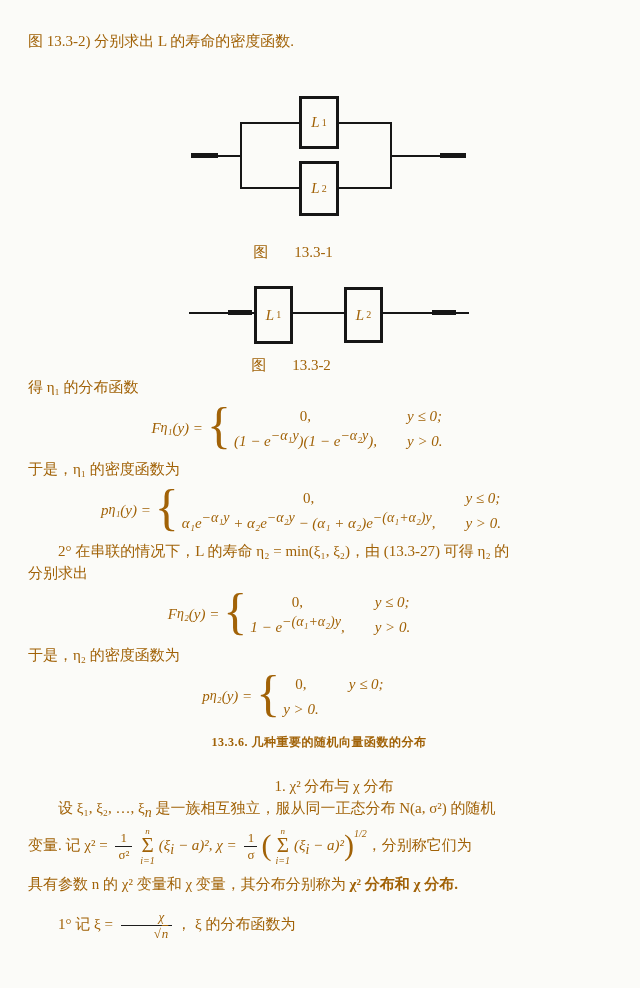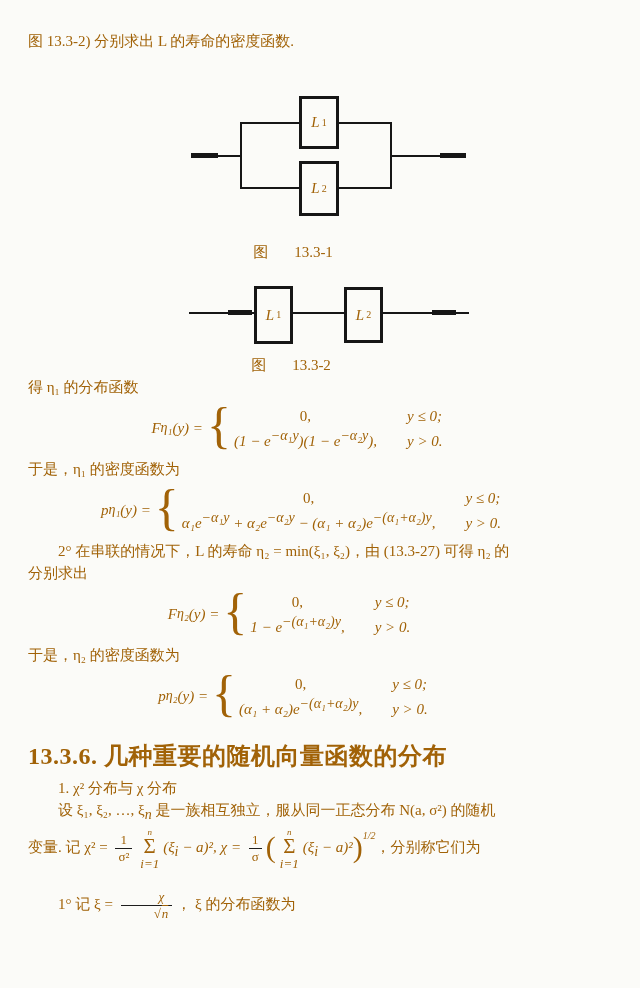--- a/index.html
+++ b/index.html
@@ -30,30 +30,30 @@
   .figcap{display:flex; justify-content:center; gap:26px; line-height:22px;}
   .figcap.c1{margin-top:8px; transform:translateX(-26px);}
   .figcap.c2{margin-top:6px; transform:translateX(-28px);}
   
   .caseswrap{display:flex; justify-content:center; align-items:center; margin:2px 0; min-height:56px;}
   .brace{font-size:50px; font-weight:300; line-height:0.95; margin:0 3px 4px 4px; transform:scaleY(1.02);}
   .cases{display:grid; grid-template-columns:auto auto; column-gap:30px; row-gap:1px; align-items:center;}
   .cval{text-align:center; line-height:24px;}
   .ccond{line-height:24px;}
   
-  .heading{font-weight:bold; font-size:24px; line-height:25px; margin-top:20px; letter-spacing:0.5px; white-space:nowrap;}
-  .sub1{margin-top:8px;}
+  .heading{font-weight:bold; font-size:12px; line-height:25px; margin-top:6px; letter-spacing:0.5px; white-space:nowrap;text-align:center;}
+  .sub1{margin-top:20px;text-align:center;}
   
   .frac{display:inline-flex; flex-direction:column; align-items:center; vertical-align:middle; margin:0 4px; line-height:1.15;}
   .frac .num{font-size:13px; padding:0 3px;}
   .frac .den{font-size:13px; border-top:1.5px solid #1d1d1d; padding:1px 3px 0 3px;}
   .sum{display:inline-flex; flex-direction:column; align-items:center; vertical-align:middle; margin:0 4px; line-height:1;}
   .sum .top{font-size:9px; font-style:italic;}
   .sum .sig{font-size:21px; line-height:0.95;}
-  .sum .bot{font-size:13px; font-style:italic;}
+  .sum .bot{font-size:10px; font-style:italic;}
   .bigp{font-size:30px; font-weight:300; vertical-align:middle; line-height:0; position:relative; top:-2px;}
   .pow{position:relative; top:-13px; font-size:10px; font-style:italic;}
   .mathline{line-height:52px; white-space:nowrap;}
   .lastline{margin-top:10px; line-height:38px;}
   .overline-n{text-decoration:overline; font-style:italic; padding:0 1px;}
   .pageno{position:absolute; left:492px; top:958px; font-size:13px; letter-spacing:2px;margin-top:48px;}
 </style>
 </head>
 <body>
 
@@ -152,21 +152,20 @@
     <div class="tline">于是，η₂ 的密度函数为</div>
 
     <div class="caseswrap" style="transform:translateX(-26px);">
       <span class="mi">p</span>
         <sub class="mi">η₂</sub>
         <span class="mi">(y) =</span>
       <span class="brace">{</span>
       <span class="cases">
         <span class="cval">0,</span>
         <span class="ccond mi">y ≤ 0;</span>
-        <span class="cval mi"><span>(α₁ + α₂)e</span><sup>−(α₁+α₂)y</sup><span>,</span></span>
         <span class="ccond mi">y &gt; 0.</span>
       </span>
     </div>
 
     <div class="heading">13.3.6. 几种重要的随机向量函数的分布</div>
     <div class="tline indent sub1">1. χ² 分布与 χ 分布</div>
 
     <div class="tline indent">
       <span>设 ξ₁, ξ₂, …, ξ</span><sub class="mi">n</sub><span> 是一族相互独立，服从同一正态分布 N(a, σ²) 的随机</span>
     </div>
@@ -182,20 +181,23 @@
         </span><span class="mi">(ξ</span><sub class="mi">i</sub><span class="mi"> − a)²,  χ = </span><span class="frac">
           <span class="num">1</span>
           <span class="den">σ</span>
         </span><span class="bigp">(</span><span class="sum">
           <span class="top">n</span>
           <span class="sig">Σ</span>
           <span class="bot">i=1</span>
         </span><span class="mi">(ξ</span><sub class="mi">i</sub><span class="mi"> − a)²</span><span class="bigp">)</span><span class="pow">1/2</span><span>，分别称它们为</span>
     </div>
 
+    <div class="tline">
+      <span>具有参数 n 的 χ² 变量和 χ 变量，其分布分别称为 </span><span class="bold">χ² 分布和 χ 分布.</span>
+    </div>
 
     <div class="tline indent lastline">
       <span>1° 记 ξ = </span><span class="frac">
           <span class="num mi">χ</span>
           <span class="den"><span>√</span><span class="overline-n">n</span></span>
         </span><span>，  ξ 的分布函数为</span>
     </div>
 
   </div>
 

